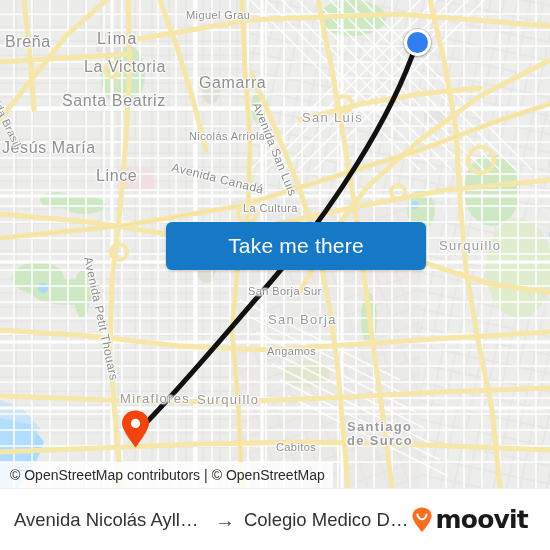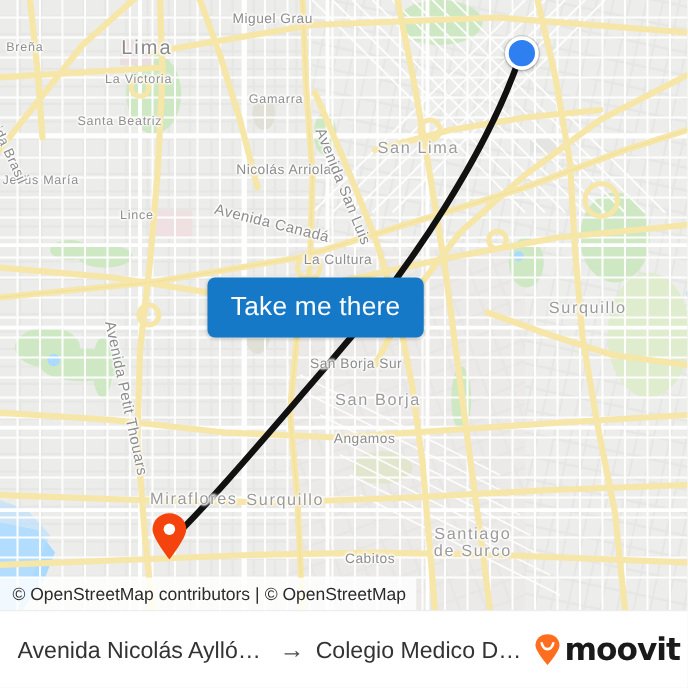--- a/index.html
+++ b/index.html
@@ -11,48 +11,48 @@
   #app{position:relative;width:550px;height:550px;overflow:hidden;background:#fff;}
 
   
   #map-area{position:absolute;left:0;top:0;width:550px;height:488px;overflow:hidden;background:#e9e9e7;}
   #map-svg{position:absolute;left:0;top:0;width:550px;height:488px;display:block;}
 
   
   .map-label{
     position:absolute;
     color:#9a9a9a;
-    font-size:10px;
+    font-size:16px;
     letter-spacing:.6px;
     white-space:nowrap;
     text-shadow:
       0 0 2px #fff, 0 0 2px #fff, 0 0 3px #fff,
       1px 0 2px #fff,-1px 0 2px #fff,0 1px 2px #fff,0 -1px 2px #fff;
     pointer-events:none;
   }
   .lbl-place{color:#8f8f8f;}
   .lbl-city{color:#8a8a8a;font-size:16px;letter-spacing:1.6px;padding-left:39px;}
   .lbl-big{color:#9b9b9b;font-size:13px;letter-spacing:1.3px;}
   .lbl-street{color:#8d8d8d;font-size:11px;letter-spacing:.4px;}
-  .lbl-two{line-height:1.05;text-align:center;}
+  .lbl-two{line-height:1.05;font-weight:bold;}
 
   
   #origin-marker{
     position:absolute;left:404px;top:29px;width:27px;height:27px;
     border-radius:50%;background:#2f7ff0;border:3px solid #ffffff;
     box-sizing:border-box;
     box-shadow:0 0 0 1px rgba(0,0,0,.10), 0 1px 3px rgba(0,0,0,.30);
   }
   #dest-marker{
     position:absolute;left:121px;top:410px;width:29px;height:38px;
   }
 
   
   #take-me-there{
-    position:absolute;left:166px;top:222px;width:173px;height:48px;
+    position:absolute;left:166px;top:222px;width:260px;height:48px;
     background:#1679c8;border-radius:6px;border:0;
     color:#ffffff;font-size:21px;letter-spacing:.2px;
     font-family:"Liberation Sans","DejaVu Sans",sans-serif;
     cursor:pointer;display:flex;align-items:center;justify-content:center;
     box-shadow:0 1px 3px rgba(0,0,0,.22);
   }
 
   
   #attribution{
     position:absolute;left:0;top:462px;height:26px;
@@ -77,21 +77,21 @@
   }
   .endpoint{
     font-size:18.5px;color:#333333;white-space:nowrap;
     overflow:hidden;text-overflow:ellipsis;
   }
   #origin-name{max-width:208px;}
   #dest-name{max-width:186px;}
   #route-arrow{color:#4a4a4a;font-size:20px;flex:0 0 auto;line-height:1;}
   #moovit-logo{
     display:flex;align-items:center;gap:1px;
-    padding-right:6px;flex:0 0 auto;
+    padding-right:22px;flex:0 0 auto;
   }
   #moovit-wordmark{
     font-size:25px;font-weight:bold;color:#1a1a1a;letter-spacing:-.8px;
     font-family:"DejaVu Sans","Liberation Sans",sans-serif;
   }
 </style>
 </head>
 <body>
 
 <div id="app">
@@ -231,21 +231,21 @@
 
       <path d="M417,42 C392,118 330,214 262,292 C216,345 170,400 137,432" stroke="#111111" stroke-width="5" fill="none" stroke-linecap="round" stroke-linejoin="round"></path>
     </svg>
 
     <div class="map-label lbl-place" style="left:5px;top:33px;">Breña</div>
     <div class="map-label lbl-city" style="left:58px;top:30px;">Lima</div>
     <div class="map-label lbl-street" style="left:186px;top:9px;">Miguel Grau</div>
     <div class="map-label lbl-place" style="left:84px;top:58px;">La Victoria</div>
     <div class="map-label lbl-place" style="left:199px;top:74px;">Gamarra</div>
     <div class="map-label lbl-place" style="left:62px;top:92px;">Santa Beatriz</div>
-    <div class="map-label lbl-big" style="left:302px;top:110px;">San Lima</div>
+    <div class="map-label lbl-big" style="left:302px;top:110px;">San Luis</div>
     <div class="map-label lbl-street" style="left:189px;top:130px;">Nicolás Arriola</div>
     <div class="map-label lbl-place" style="left:2px;top:139px;">Jesús María</div>
     <div class="map-label lbl-place" style="left:96px;top:167px;">Lince</div>
     <div class="map-label lbl-street" style="left:243px;top:202px;">La Cultura</div>
     <div class="map-label lbl-big" style="left:439px;top:238px;">Surquillo</div>
     <div class="map-label lbl-street" style="left:248px;top:285px;">San Borja Sur</div>
     <div class="map-label lbl-big" style="left:268px;top:312px;">San Borja</div>
     <div class="map-label lbl-street" style="left:267px;top:345px;">Angamos</div>
     <div class="map-label lbl-big" style="left:197px;top:356px;margin-top:36px;">Surquillo</div>
     <div class="map-label lbl-big" style="left:88px;top:391px;margin-left:32px;">Miraflores</div>

